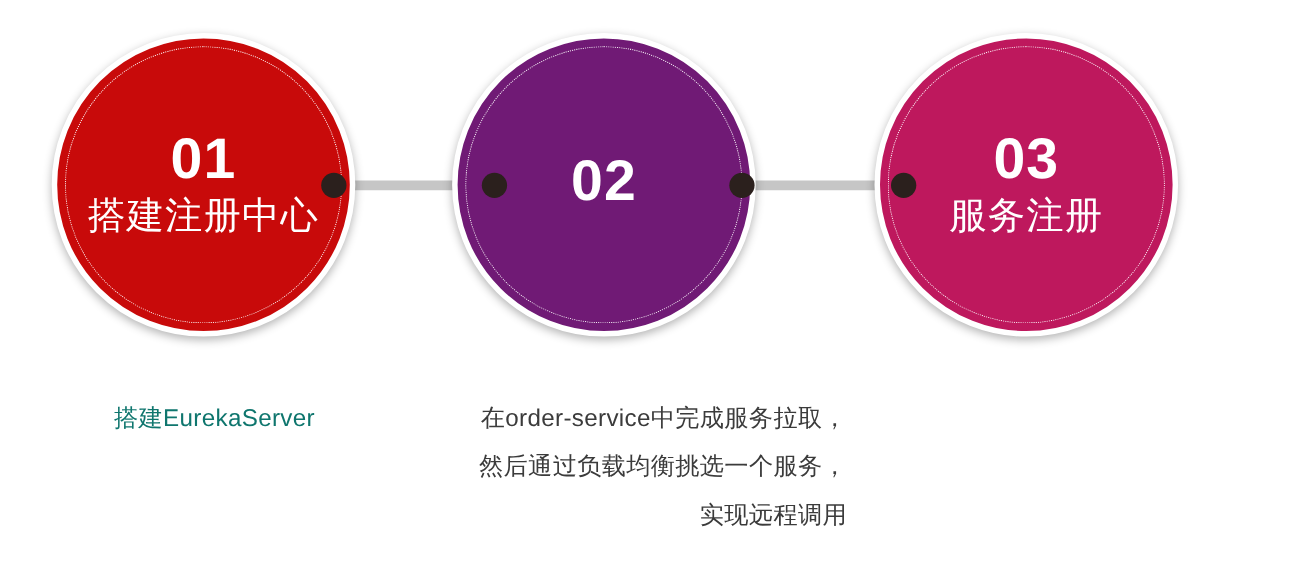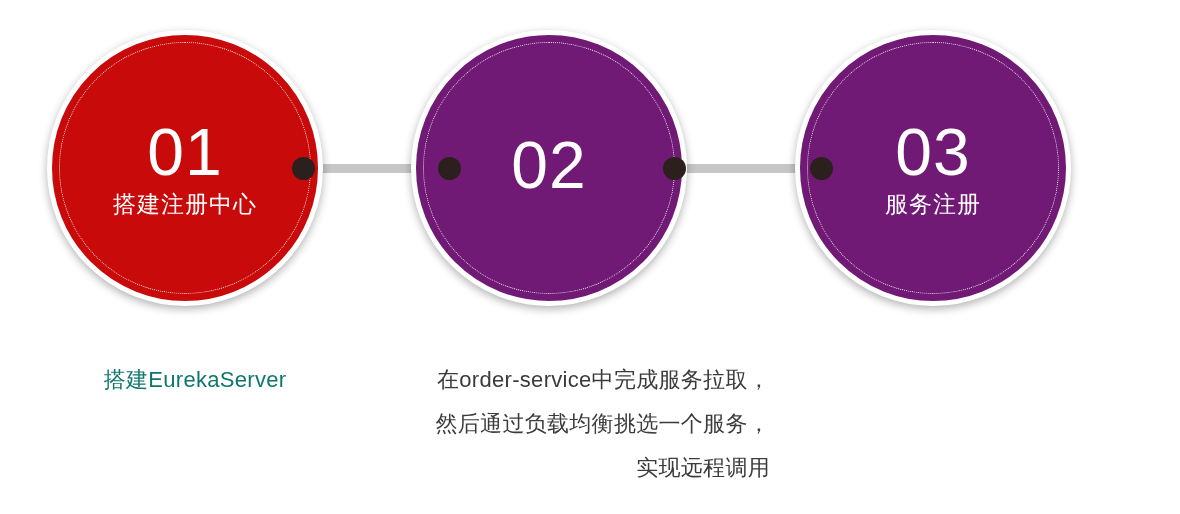--- a/index.html
+++ b/index.html
@@ -57,31 +57,31 @@
     left: 7px;
     top: 7px;
     right: 7px;
     bottom: 7px;
     border-radius: 50%;
     border: 1px dotted rgba(255,255,255,0.92);
     pointer-events: none;
   }
 
   .node-num {
-    font-size: 66px;
-    font-weight: 400;
+    font-size: 52px;
+    font-weight: 700;
     color: #ffffff;
     line-height: 1;
     letter-spacing: 1px;
     margin-bottom: 6px;
     position: relative;
     z-index: 3;
   }
   .node-label {
-    font-size: 23px;
+    font-size: 34px;
     font-weight: 400;
     color: #ffffff;
     line-height: 1.15;
     letter-spacing: 1px;
     white-space: nowrap;
     position: relative;
     z-index: 3;
   }
 
   
@@ -145,21 +145,21 @@
 
     <div class="node n1" style="background:#c80a0a;">
       <div class="node-num">01</div>
       <div class="node-label">搭建注册中心</div>
     </div>
 
     <div class="node n2" style="background:#701a75;">
       <div class="node-num">02</div>
     </div>
 
-    <div class="node n3" style="background:#701a75;text-align:center;">
+    <div class="node n3" style="background:#be185d;text-align:center;">
       <div class="node-num">03</div>
       <div class="node-label">服务注册</div>
     </div>
 
     <div class="cdot d1" style="background: rgb(43, 32, 29);"></div>
     <div class="cdot d2" style="background: rgb(43, 32, 29);"></div>
     <div class="cdot d3" style="background: rgb(43, 32, 29);"></div>
     <div class="cdot d4" style="background: rgb(43, 32, 29);"></div>
 
   </div>

